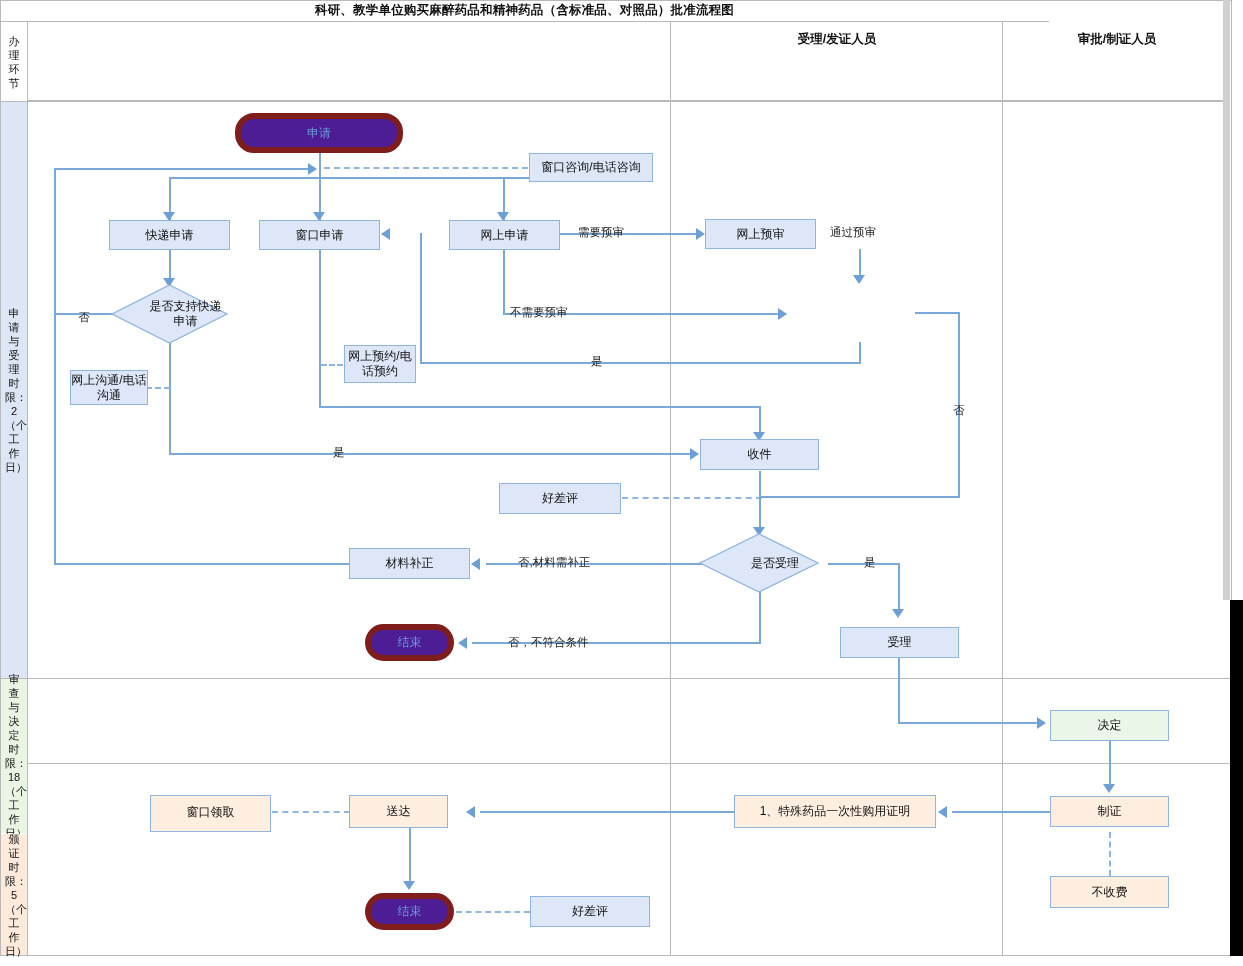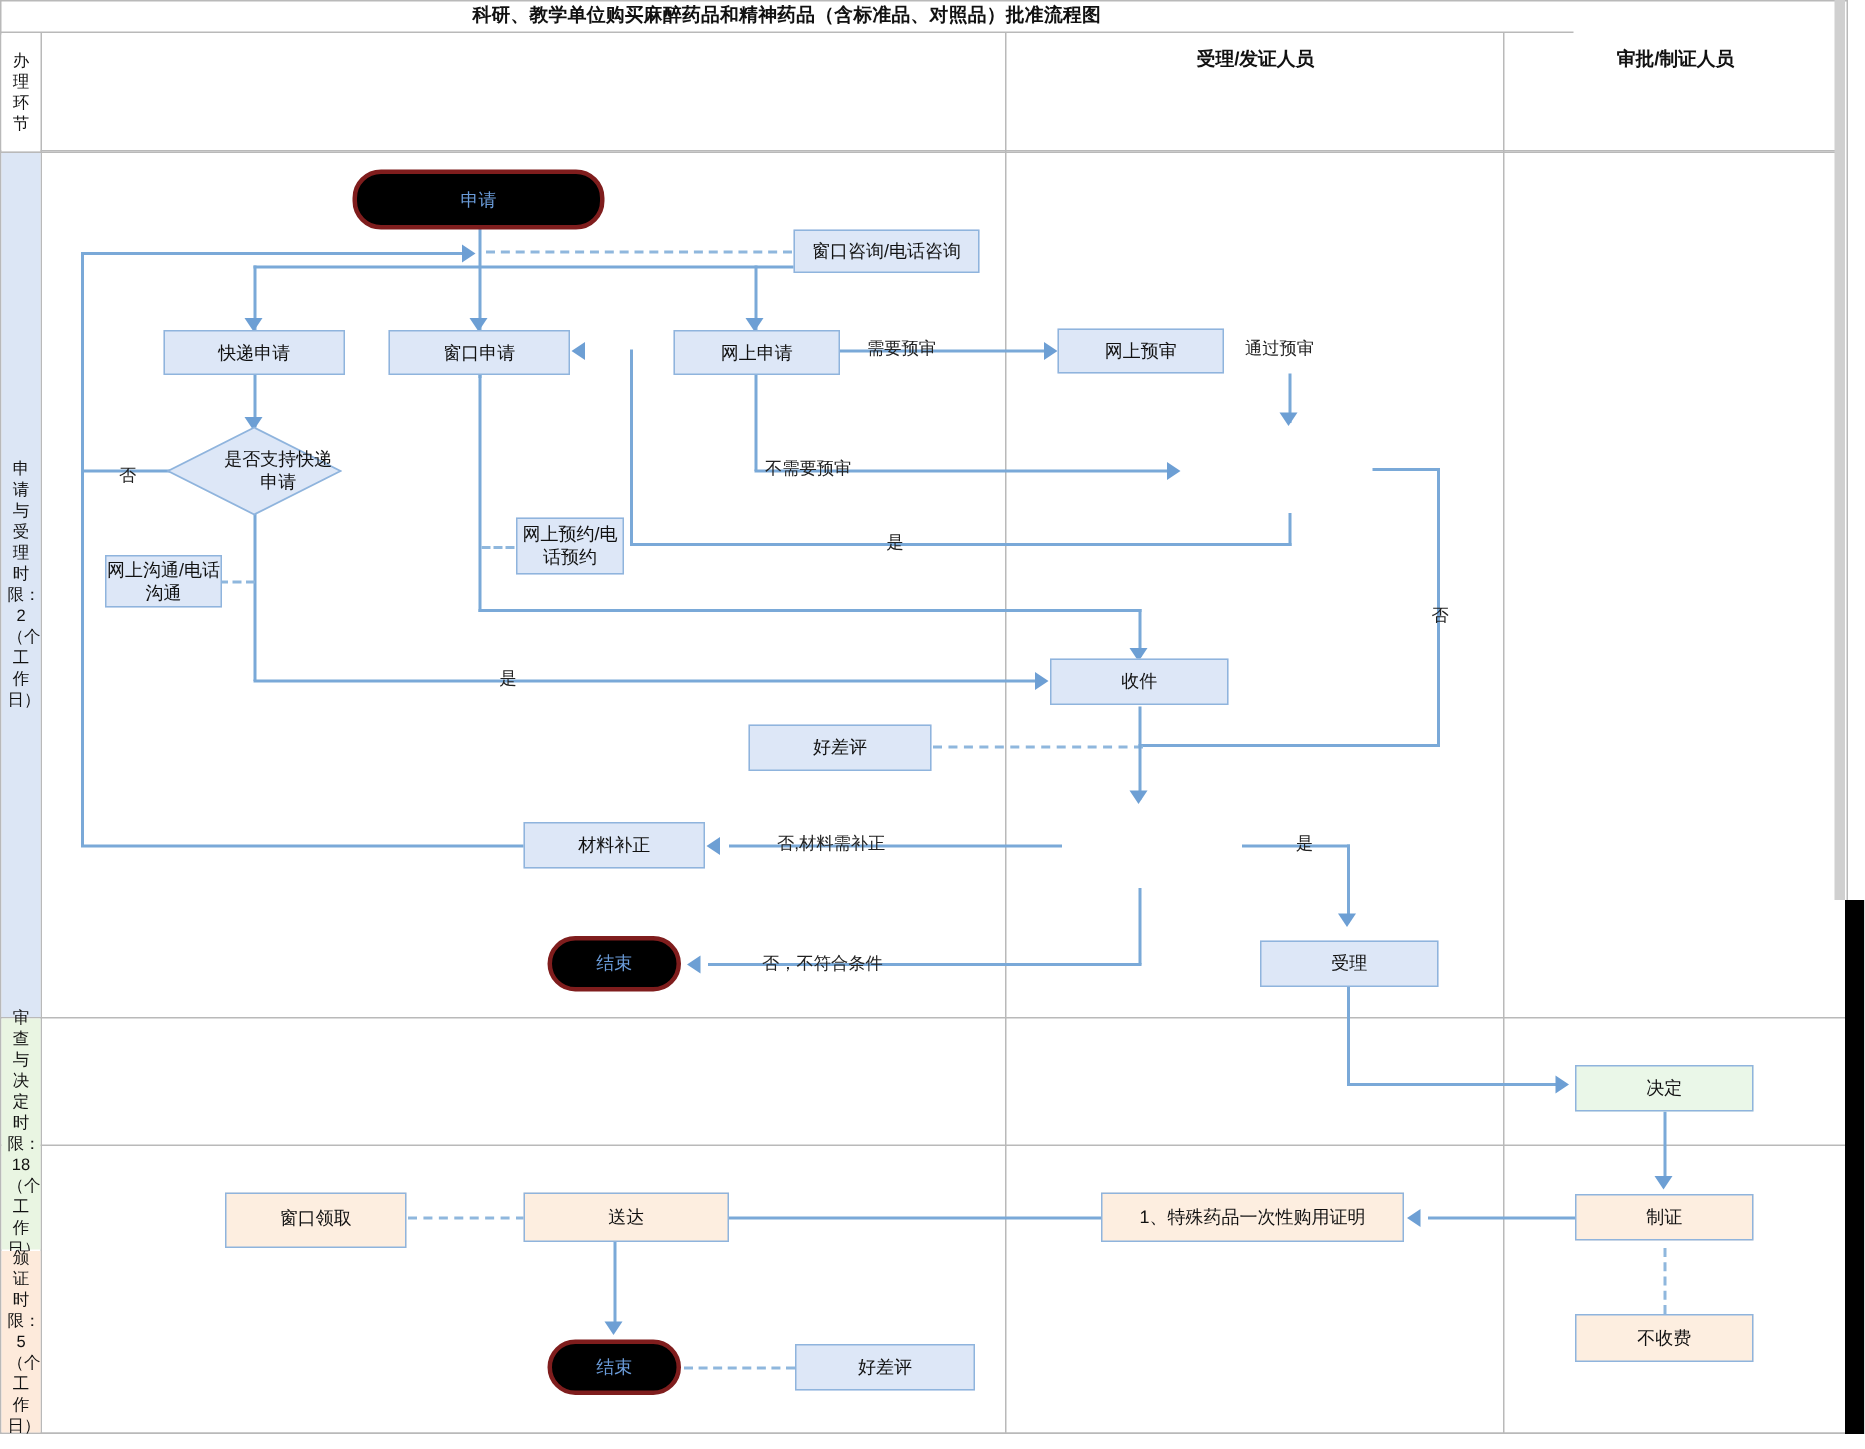--- a/index.html
+++ b/index.html
@@ -27,21 +27,21 @@
   .stage.green{background:#e9f5e2;}
   .stage.orange{background:#fdeadb;}
   .stage.head{background:#fff;font-weight:normal;}
 
   
   .node{position:absolute;box-sizing:border-box;display:flex;align-items:center;justify-content:center;
         text-align:center;font-size:12px;line-height:15px;color:#111;}
   .rect{background:#dde7f7;border:1px solid #8fb4dd;}
   .rect.orange{background:#fdeee0;border:1px solid #8fb4dd;}
   .rect.green{background:#eaf7e8;border:1px solid #8fb4dd;}
-  .term{background:#000000;border:3px solid #7f1d1d;border-radius:19px;color:#6a9bd8;}
+  .term{background:#4c1d95;border:6px solid #7f1d1d;border-radius:19px;color:#6a9bd8;}
   .diamond{background:transparent;border:none;}
   .diamond .dshape{position:absolute;left:0;top:0;width:100%;height:100%;}
   .diamond .dtext{position:relative;z-index:2;font-size:12px;line-height:15px;color:#111;margin-left:32px;}
 
   
   .ln{position:absolute;background:#7aa9d8;}
   .lnh{height:2px;}
   .lnv{width:2px;}
   .dsh-h{position:absolute;height:0;border-top:2px dashed #8fb7dd;}
   .dsh-v{position:absolute;width:0;border-left:2px dashed #8fb7dd;}
@@ -237,20 +237,26 @@
   </div>
 
   <div class="node rect" style="left:499px;top:483px;width:122px;height:31px;">
     <span>好差评</span>
   </div>
 
   <div class="node rect" style="left:349px;top:548px;width:121px;height:31px;">
     <span>材料补正</span>
   </div>
 
+  <div class="node diamond" style="left:699px;top:533px;width:120px;height:60px;">
+    <svg class="dshape" viewBox="0 0 120 60" preserveAspectRatio="none">
+      <polygon points="60,1 119,30 60,59 1,30" fill="#dde7f7" stroke="#8fb4dd" stroke-width="1.2"></polygon>
+    </svg>
+    <span class="dtext">是否受理</span>
+  </div>
 
   <div class="node rect" style="left:840px;top:627px;width:119px;height:31px;">
     <span>受理</span>
   </div>
 
   <div class="node term" style="left:365px;top:624px;width:89px;height:37px;">
     <span>结束</span>
   </div>
 
   <div class="node rect green" style="left:1050px;top:710px;width:119px;height:31px;">
@@ -258,21 +264,21 @@
   </div>
 
   <div class="node rect orange" style="left:1050px;top:796px;width:119px;height:31px;">
     <span>制证</span>
   </div>
 
   <div class="node rect orange" style="left:734px;top:795px;width:202px;height:33px;">
     <span>1、特殊药品一次性购用证明</span>
   </div>
 
-  <div class="node rect orange" style="left:349px;top:795px;width:137px;height:33px;">
+  <div class="node rect orange" style="left:349px;top:795px;width:99px;height:33px;">
     <span>送达</span>
   </div>
 
   <div class="node rect orange" style="left:150px;top:795px;width:121px;height:37px;font-family:Liberation Mono, monospace;">
     <span>窗口领取</span>
   </div>
 
   <div class="node rect orange" style="left:1050px;top:876px;width:119px;height:32px;">
     <span>不收费</span>
   </div>

